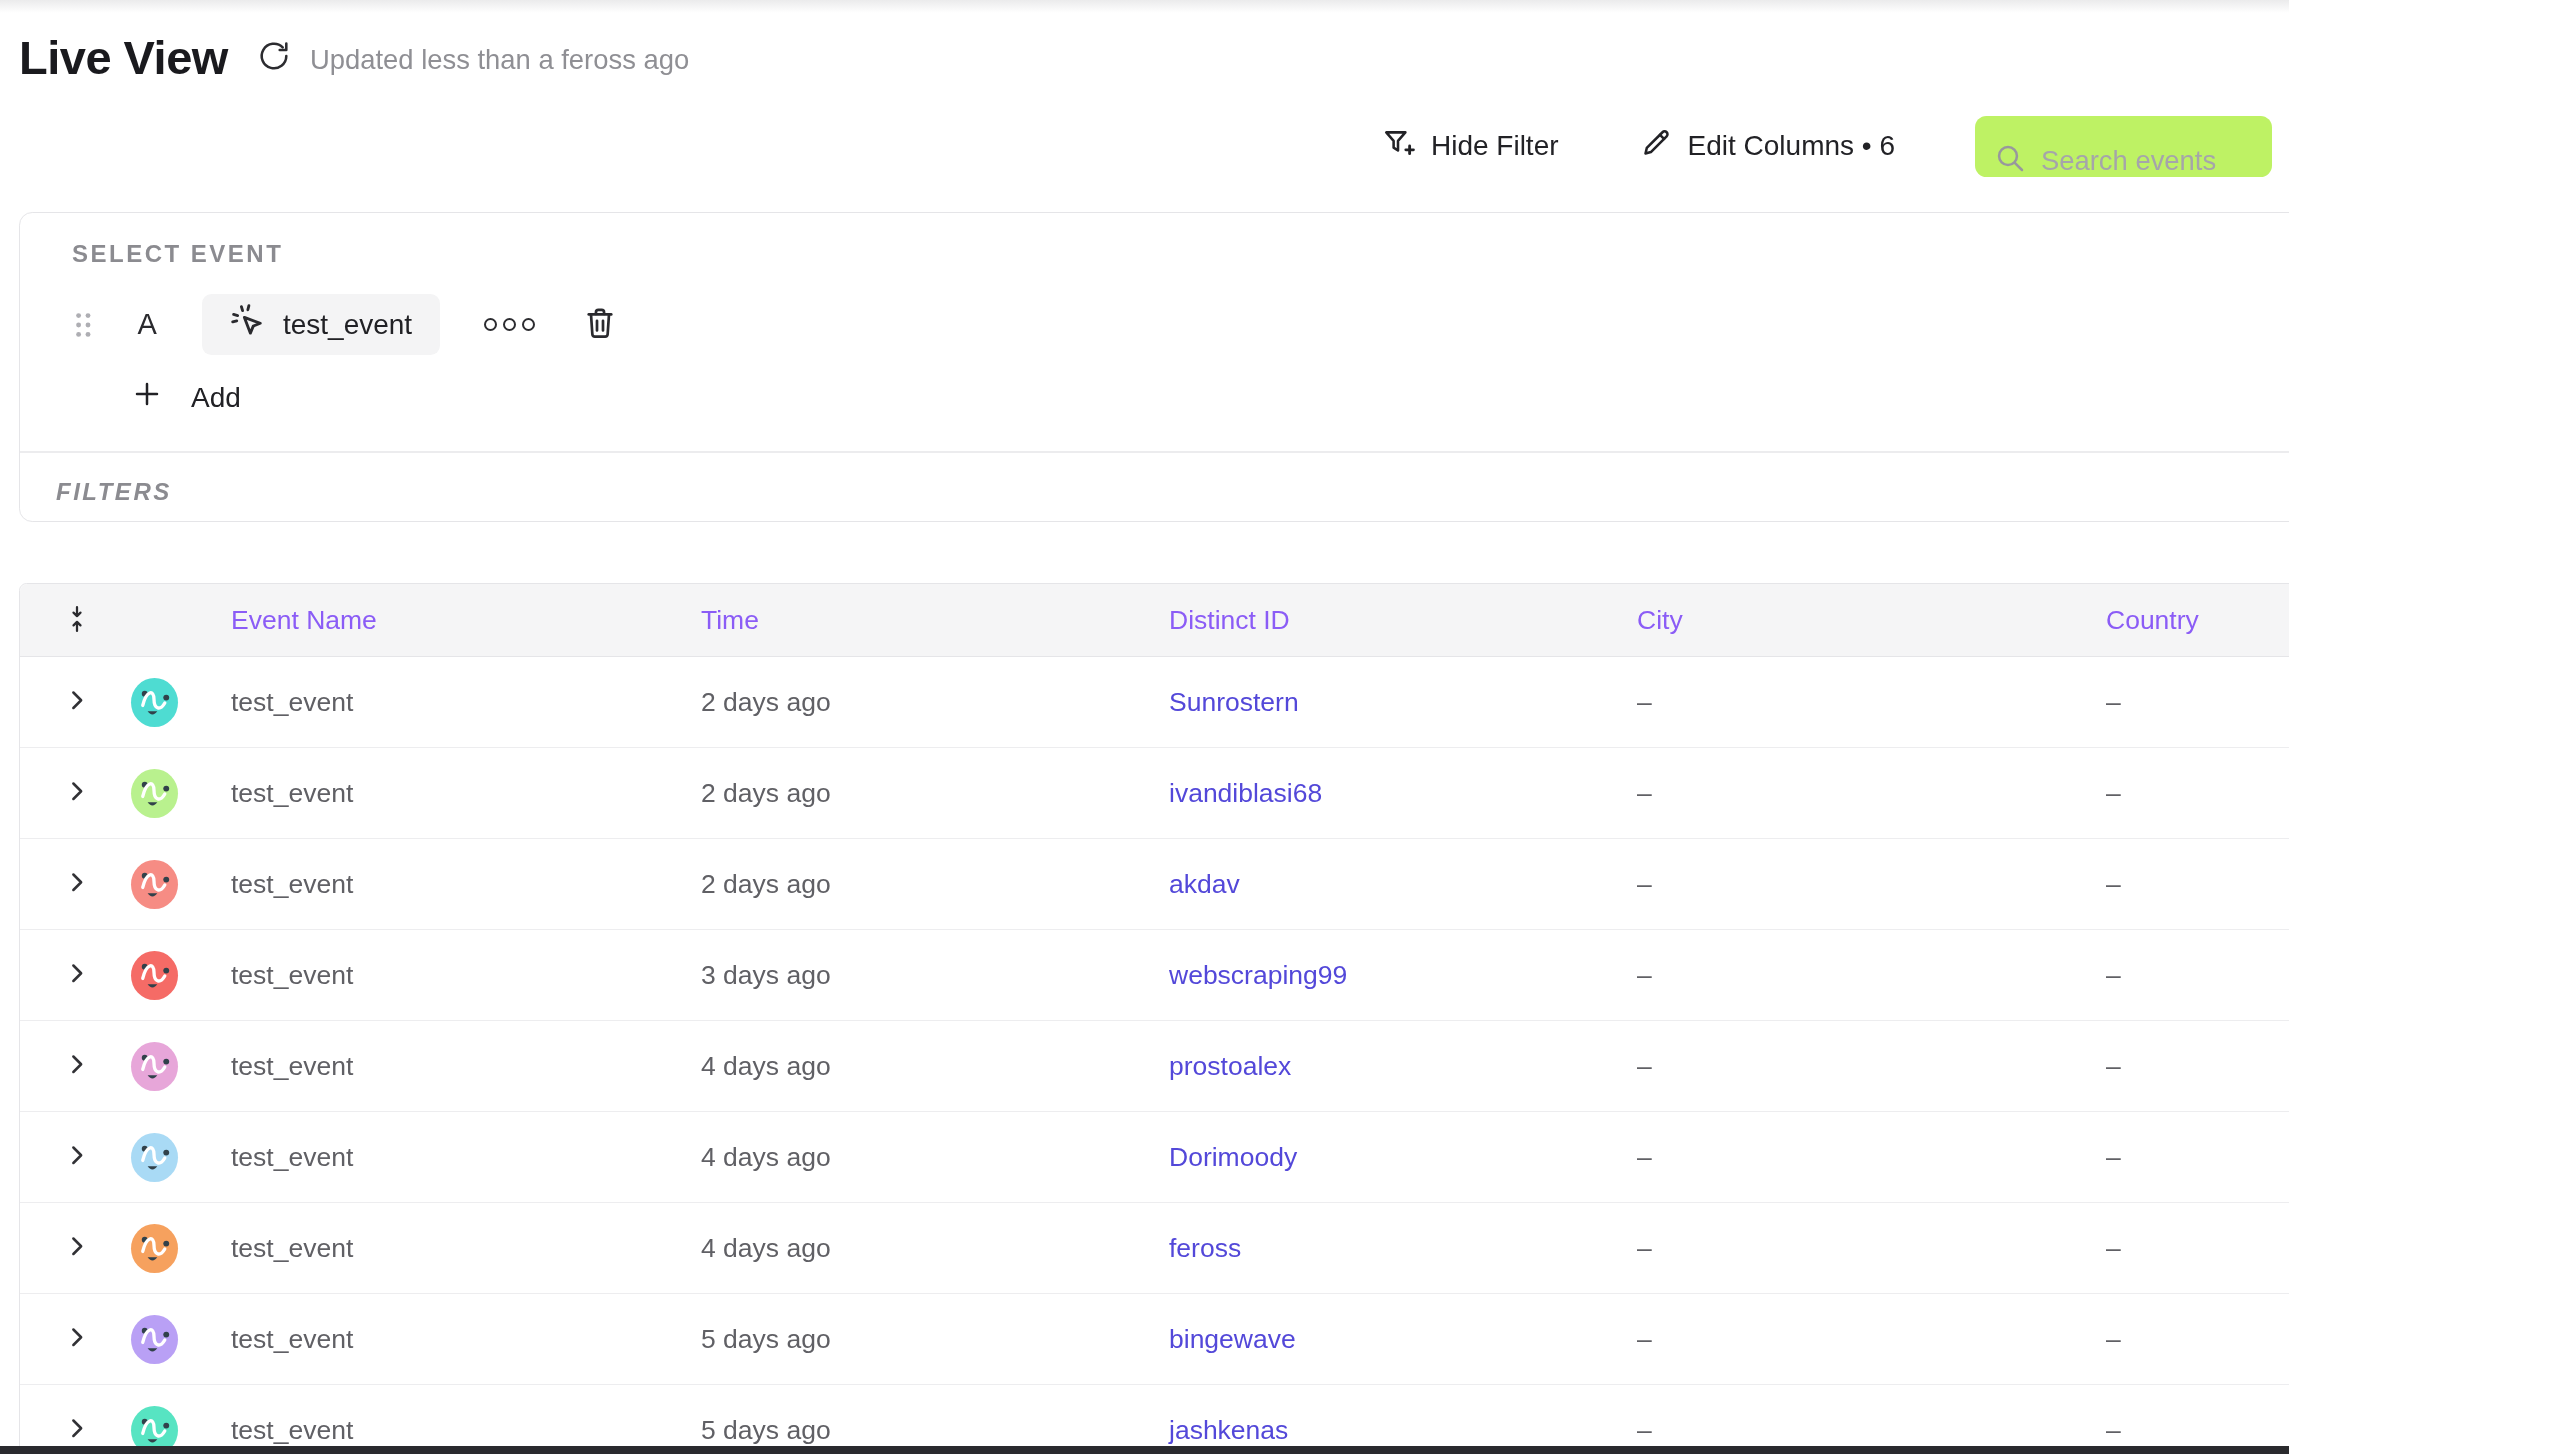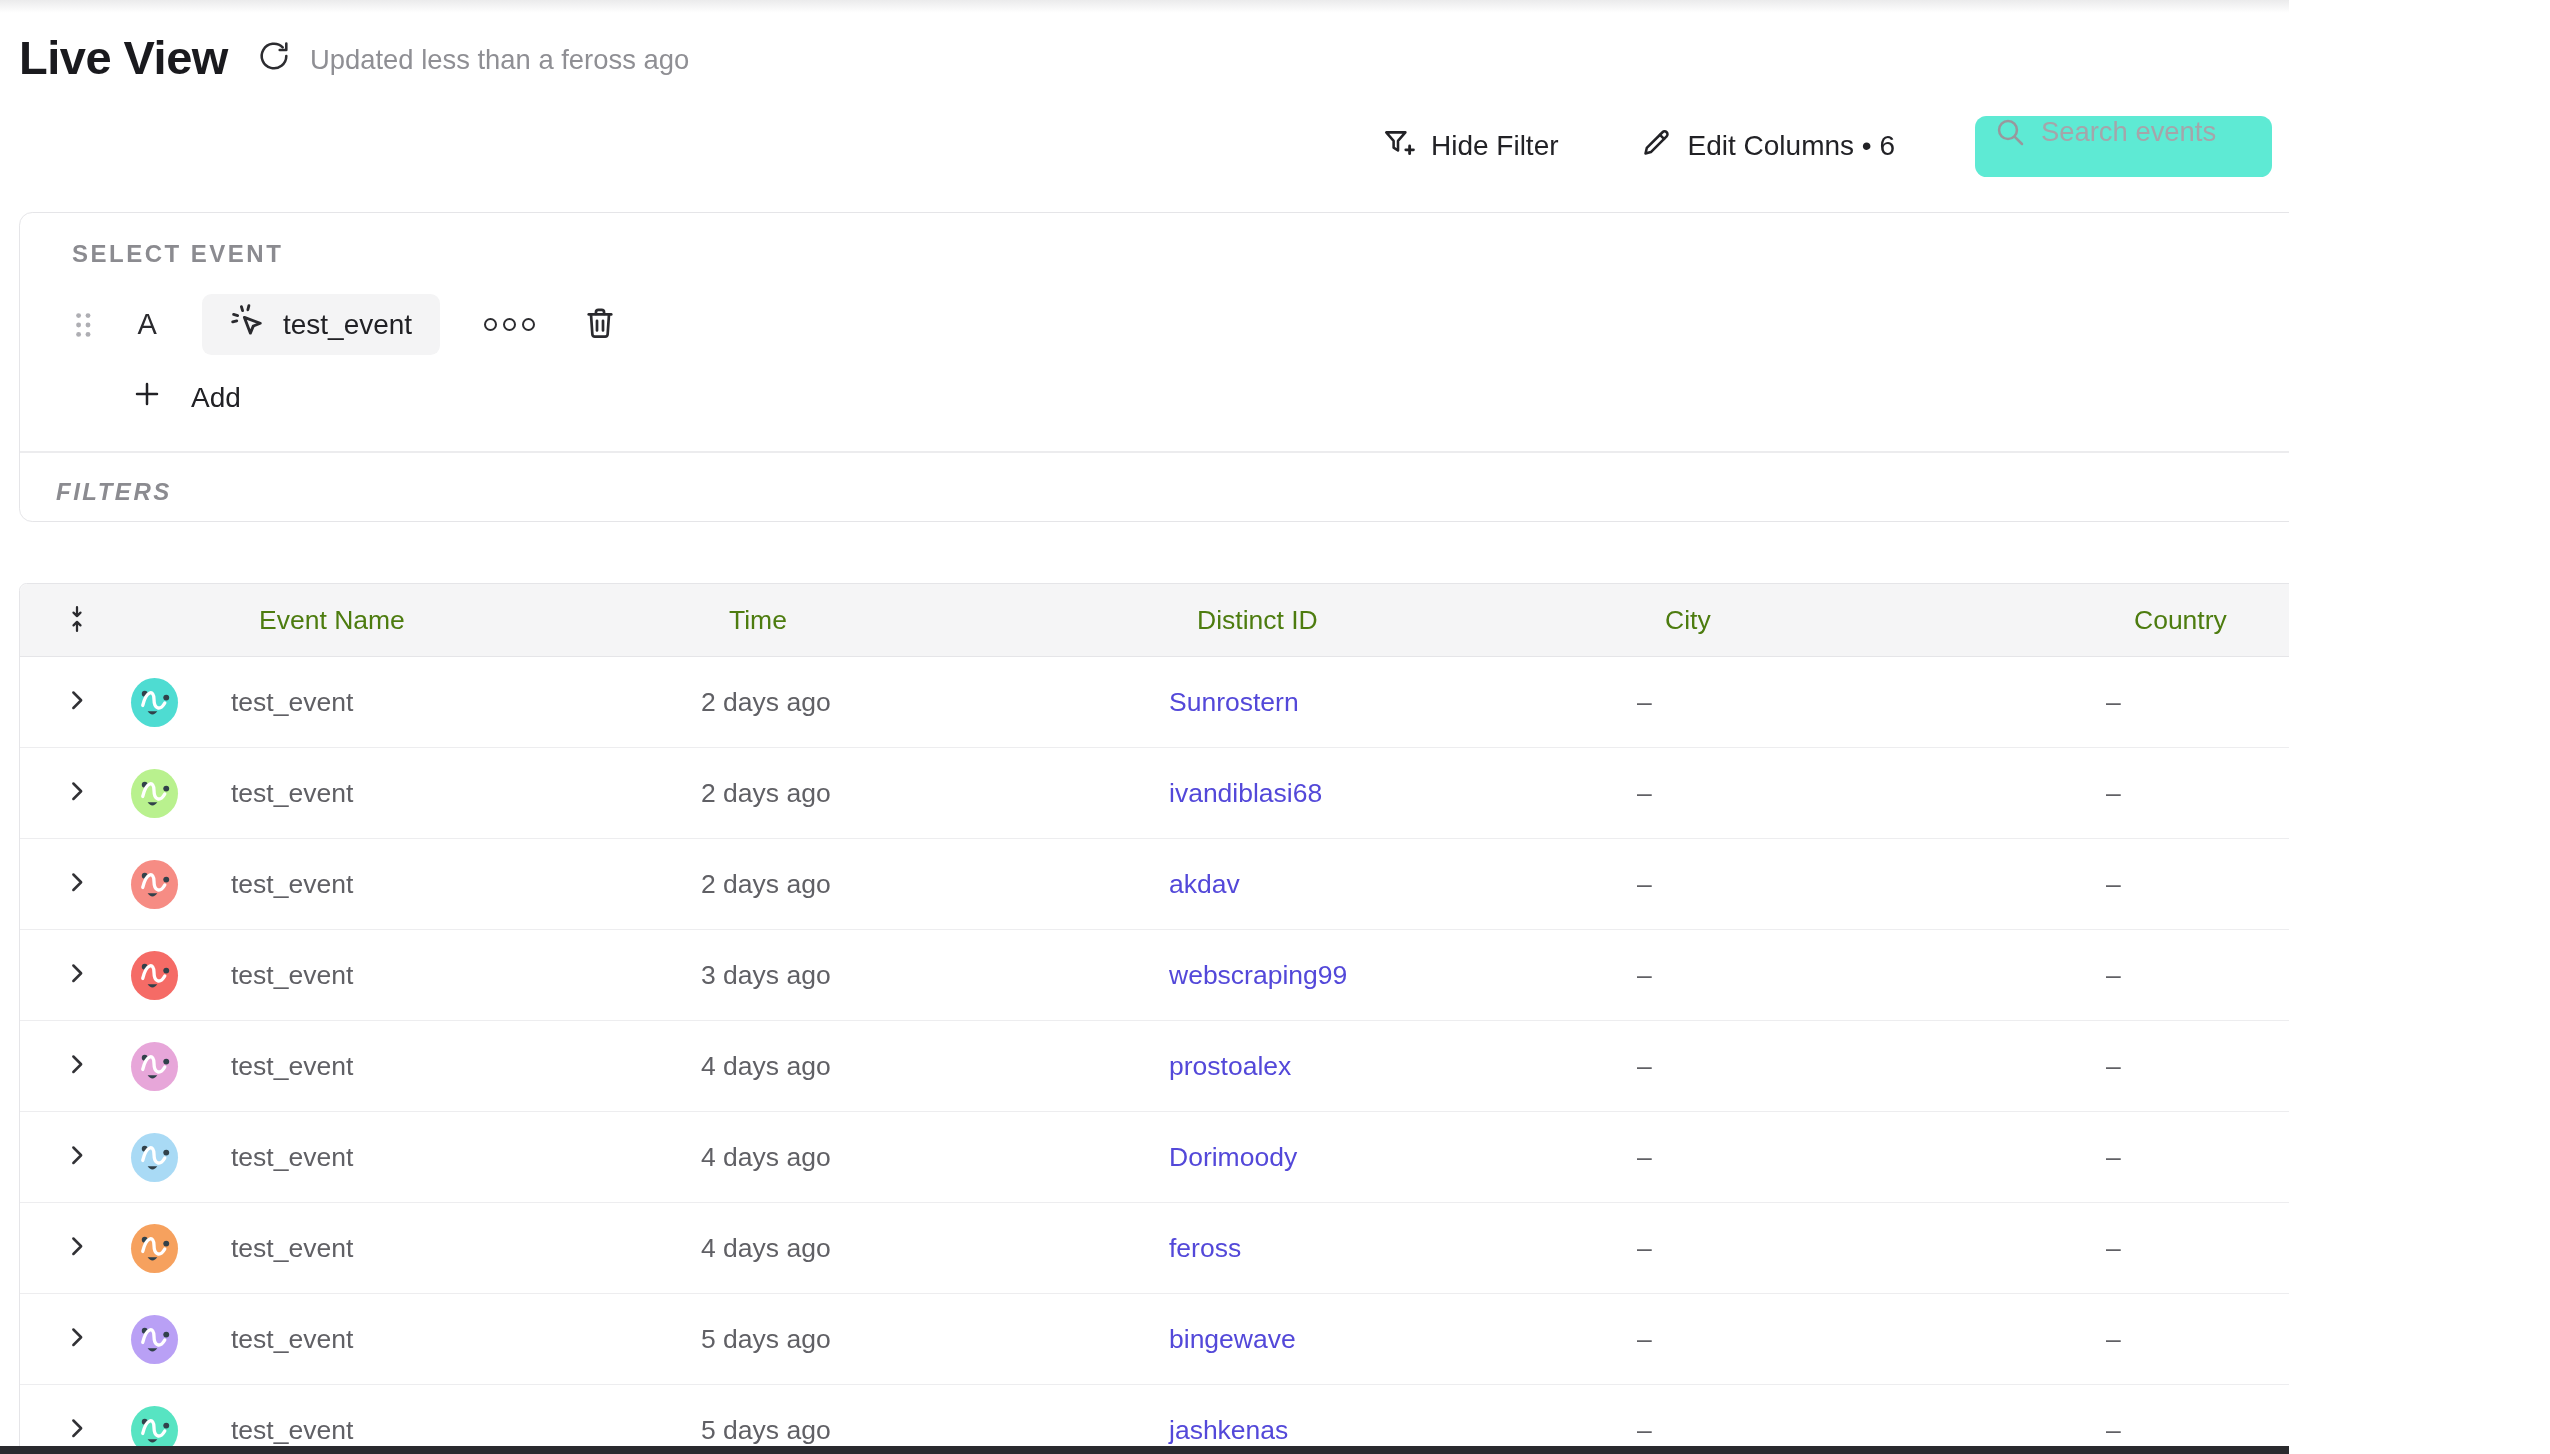--- a/index.html
+++ b/index.html
@@ -21,22 +21,22 @@
   .refresh-btn { position:absolute; left:255px; top:38px; width:38px; height:38px;
     background:none; border:none; color:#2c2c30; cursor:pointer; }
   .refresh-btn svg { width:36px; height:36px; }
   .updated-text { position:absolute; left:310px; top:44px; font-size:27.4px; color:#8f8f94; }
 
   
   .toolbar { position:absolute; top:115px; right:17px; display:flex; align-items:center; gap:80px; height:62px; }
   .tool-btn { display:flex; align-items:center; gap:15px; background:none; border:none;
     font-family:inherit; font-size:28px; font-weight:500; color:#222226; cursor:pointer; }
   .tool-btn svg { width:34px; height:34px; }
-  .search-box { display:flex; align-items:flex-start; gap:15px; width:297px; height:61px;
-    background:#5eead4; border-radius:11.4px; padding:0 19px; }
+  .search-box { display:flex; align-items:flex-end; gap:15px; width:297px; height:61px;
+    background:#bef264; border-radius:11.4px; padding:0 19px; }
   .search-box svg { width:32px; height:32px; color:#98989d; flex:0 0 auto; }
   .search-box input { border:none; background:transparent; outline:none; width:100%;
     font-family:inherit; font-size:27.4px; color:#3a3a3e; }
   .search-box input::placeholder { color:#a5a5aa; }
 
   
   .panel { position:absolute; top:212px; left:19px; width:2514px; height:310px;
     border:1.9px solid #e5e5e8; border-radius:13.2px; background:#fff; }
   .section-label { font-size:24px; font-weight:600; letter-spacing:2.5px; color:#8b8b90; }
   .select-event-head { position:absolute; top:26.5px; left:52px; }
@@ -63,21 +63,21 @@
   .add-btn svg { width:30px; height:30px; }
 
   .panel-divider { position:absolute; top:238px; left:0; width:100%; height:1.9px; background:#ececee; }
   .filters-head { position:absolute; top:265px; left:36px;font-style:italic; }
 
   
   .table { position:absolute; top:583px; left:19px; width:2507px;
     border:1.9px solid #e5e5e8; border-radius:7.6px 7.6px 0 0; background:#fff; }
   .grid-row { display:grid; grid-template-columns:109px 102px 470px 468px 468px 469px 1fr; align-items:center; }
   .thead { height:73px; background:#f5f5f6; border-bottom:1.9px solid #e5e5e8; border-radius:7.6px 7.6px 0 0; }
-  .th { font-size:26.5px; color:#4d7c0f;margin-left:28px; }
+  .th { font-size:26.5px; color:#8b5cf6; }
   .collapse-btn { margin-left:42px; background:none; border:none; color:#2b2b2f; cursor:pointer; }
   .collapse-btn svg { width:30px; height:30px; display:block; }
   .tr { height:91px; border-bottom:1.9px solid #ededef; }
   .expand-btn { margin-left:44px; background:none; border:none; color:#313135; cursor:pointer; }
   .expand-btn svg { width:26.5px; height:26.5px; display:block; }
   .avatar { display:block; width:47px; height:49px; margin-left:1.9px; border-radius:50%; }
   .avatar svg { width:100%; height:100%; }
   .td { font-size:26.5px; color:#606065; }
   .id-link { font-size:26.5px; color:#5348d9; text-decoration:none; cursor:pointer; }
 

